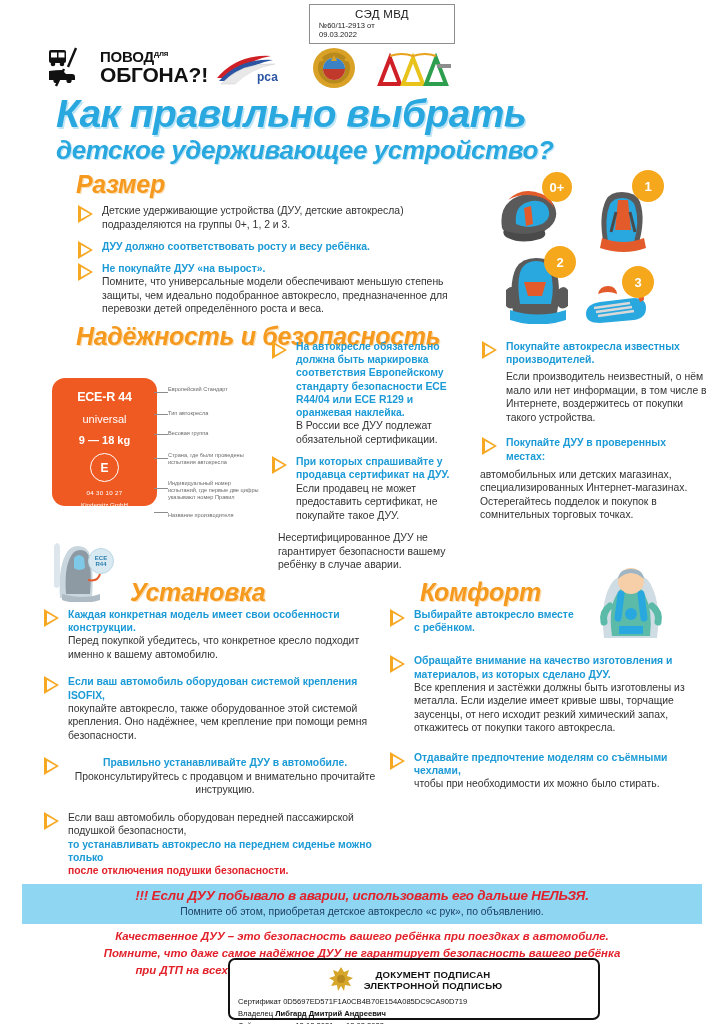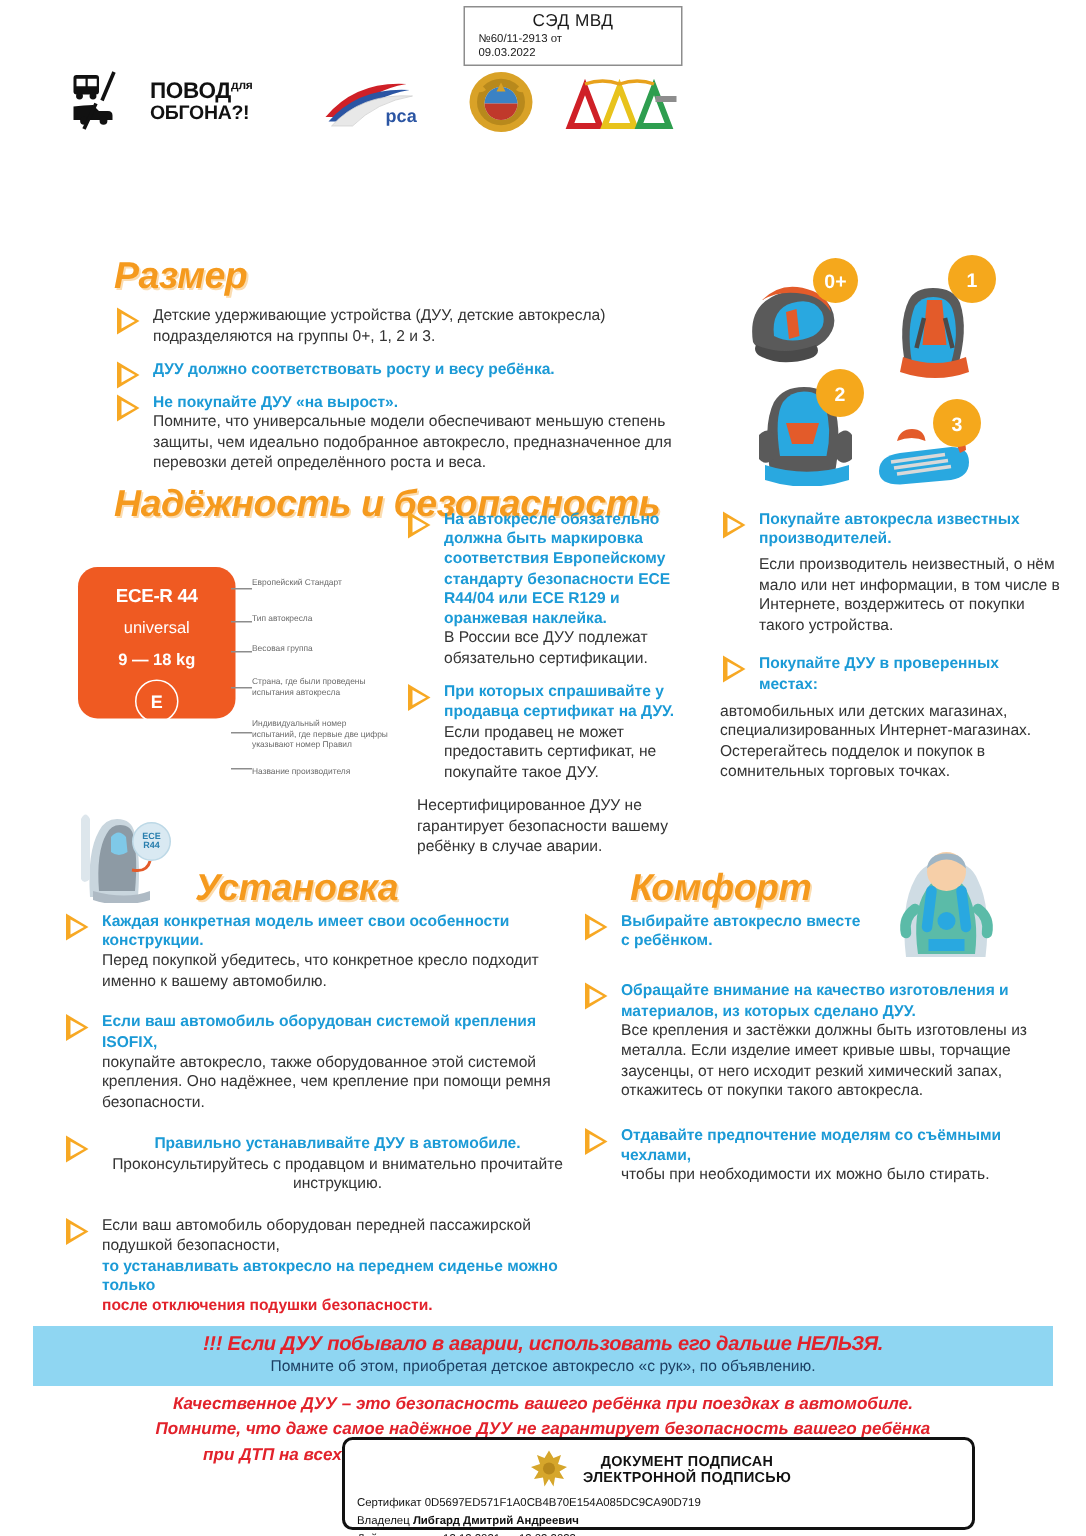--- a/index.html
+++ b/index.html
@@ -22,21 +22,21 @@
   .sed-num{font-size:7.6px;text-align:left;padding-left:9px;line-height:1.18;margin-top:2px;color:#1a1a1a;}
 
   
   .logos{position:absolute;left:0;top:44px;width:724px;height:48px;}
   .logo{position:absolute;display:flex;align-items:center;}
 
   .povod{left:48px;top:3px;}
   .povod-ico{width:46px;height:40px;position:relative;margin-right:6px;}
   .povod-txt{line-height:1.0;}
   .povod-l1{font-size:15px;font-weight:bold;color:#111;letter-spacing:-.2px;}
-  .povod-l2{font-size:13px;font-weight:bold;color:#111;letter-spacing:-.2px;}
+  .povod-l2{font-size:21px;font-weight:bold;color:#111;letter-spacing:-.2px;}
   .povod-sm{font-size:8px;font-weight:bold;vertical-align:super;}
 
   .rsa{left:215px;top:8px;width:82px;height:34px;}
   .gibdd{left:310px;top:2px;width:48px;height:46px;}
   .ddd{left:375px;top:6px;width:78px;height:38px;}
 
   
   .title-wrap{position:absolute;left:0;top:94px;width:724px;}
   .title1{
     font-size:39px;font-weight:bold;font-style:italic;color:#29a8e0;
@@ -84,21 +84,21 @@
   .badge{
     position:absolute;border-radius:50%;background:#f5a81c;color:#fff;
     font-weight:bold;display:flex;align-items:center;justify-content:center;
     font-size:13px;
   }
 
   
   .sec-rel-head{position:absolute;left:76px;top:322px;}
   .ece-box{position:absolute;left:52px;top:378px;width:105px;height:128px;}
   .ece-label{
-    width:105px;height:101px;background:#ef5a22;border-radius:13px;
+    width:105px;height:128px;background:#ef5a22;border-radius:13px;
     position:relative;color:#ffffff;text-align:center;box-sizing:border-box;padding-top:12px;
   }
   .ece-t1{font-size:12.5px;font-weight:bold;letter-spacing:-.2px;}
   .ece-t2{font-size:11px;margin-top:9px;}
   .ece-t3{font-size:11px;margin-top:9px;font-weight:bold;}
   .ece-circ{
     width:27px;height:27px;border:1.4px solid #fff;border-radius:50%;
     margin:7px auto 0;display:flex;align-items:center;justify-content:center;
     font-size:12px;font-weight:bold;
   }
@@ -131,21 +131,21 @@
     position:absolute;left:22px;top:884px;width:680px;height:40px;
     background:#8fd6f2;text-align:center;box-sizing:border-box;padding-top:4px;
   }
   .banner-l1{font-size:13.4px;font-weight:bold;font-style:italic;color:#e2222b;letter-spacing:-.2px;}
   .banner-l2{font-size:10.4px;color:#1c3f63;margin-top:3px;}
   .red-block{position:absolute;left:22px;top:928px;width:680px;text-align:center;}
   .red-l{font-size:11.4px;font-weight:bold;font-style:italic;color:#e2222b;line-height:1.5;}
 
   
   .sig{
-    position:absolute;left:228px;top:958px;width:422px;height:62px;
+    position:absolute;left:228px;top:958px;width:372px;height:62px;
     border:2px solid #111;border-radius:7px;background:#fff;box-sizing:border-box;
     padding:5px 8px 0 8px;
   }
   .sig-head{display:flex;align-items:center;justify-content:center;gap:8px;}
   .sig-emblem{width:30px;height:30px;flex:0 0 30px;}
   .sig-htxt{text-align:center;font-size:9.6px;font-weight:bold;color:#111;line-height:1.2;letter-spacing:.2px;}
   .sig-row{font-size:7.6px;color:#111;margin-top:2px;line-height:1.3;white-space:nowrap;overflow:hidden;}
   .sig-row b{font-weight:bold;}
 </style>
 </head>
@@ -210,20 +210,24 @@
       <svg width="78" height="38" viewBox="0 0 78 38">
         <path d="M5 34 L15 8 L25 34 Z" fill="none" stroke="#cf2027" stroke-width="4"></path>
         <path d="M28 34 L38 8 L48 34 Z" fill="none" stroke="#e8c31c" stroke-width="4"></path>
         <path d="M51 34 L61 8 L71 34 Z" fill="none" stroke="#2e9e4f" stroke-width="4"></path>
         <path d="M15 6 q12 -4 23 0 q12 -4 23 0" stroke="#e8a21c" stroke-width="2.2" fill="none"></path>
         <rect x="62" y="14" width="14" height="4" fill="#8d8d8d"></rect>
       </svg>
     </div>
   </div>
 
+  <div class="title-wrap">
+    <div class="title1">Как правильно выбрать</div>
+    <div class="title2">детское удерживающее устройство?</div>
+  </div>
 
   <div class="sec-size">
     <div class="sec-head">Размер</div>
     <div class="bullets">
       <div class="bullet">
         <span class="tri"></span>
         <div class="b-dark">Детские удерживающие устройства (ДУУ, детские автокресла) подразделяются на группы 0+, 1, 2 и 3.</div>
       </div>
       <div class="bullet">
         <span class="tri"></span>
@@ -318,21 +322,21 @@
     <div class="leader" style="left:-14px;top:110px;width:14px;"></div>
     <div class="ece-note" style="top:102px;">Индивидуальный номер испытаний, где первые две цифры указывают номер Правил</div>
     <div class="leader" style="left:-14px;top:134px;width:14px;"></div>
     <div class="ece-note" style="top:134px;">Название производителя</div>
   </div>
 
   <div class="rel-mid">
     <div class="bullet">
       <span class="tri"></span>
       <div class="b-blue">На автокресле обязательно должна быть маркировка соответствия Европейскому стандарту безопасности ECE R44/04 или ECE R129 и оранжевая наклейка.</div>
-      <div class="b-dark">В России все ДУУ подлежат обязательно сертификации.</div>
+      <div class="b-dark">В России все ДУУ подлежат обязательной сертификации.</div>
     </div>
     <div class="bullet">
       <span class="tri"></span>
       <div class="b-blue">При которых спрашивайте у продавца сертификат на ДУУ.</div>
       <div class="b-dark">Если продавец не может предоставить сертификат, не покупайте такое ДУУ.</div>
     </div>
     <div class="bullet" style="padding-left:8px;">
       <div class="b-dark">Несертифицированное ДУУ не гарантирует безопасности вашему ребёнку в случае аварии.</div>
     </div>
   </div>

